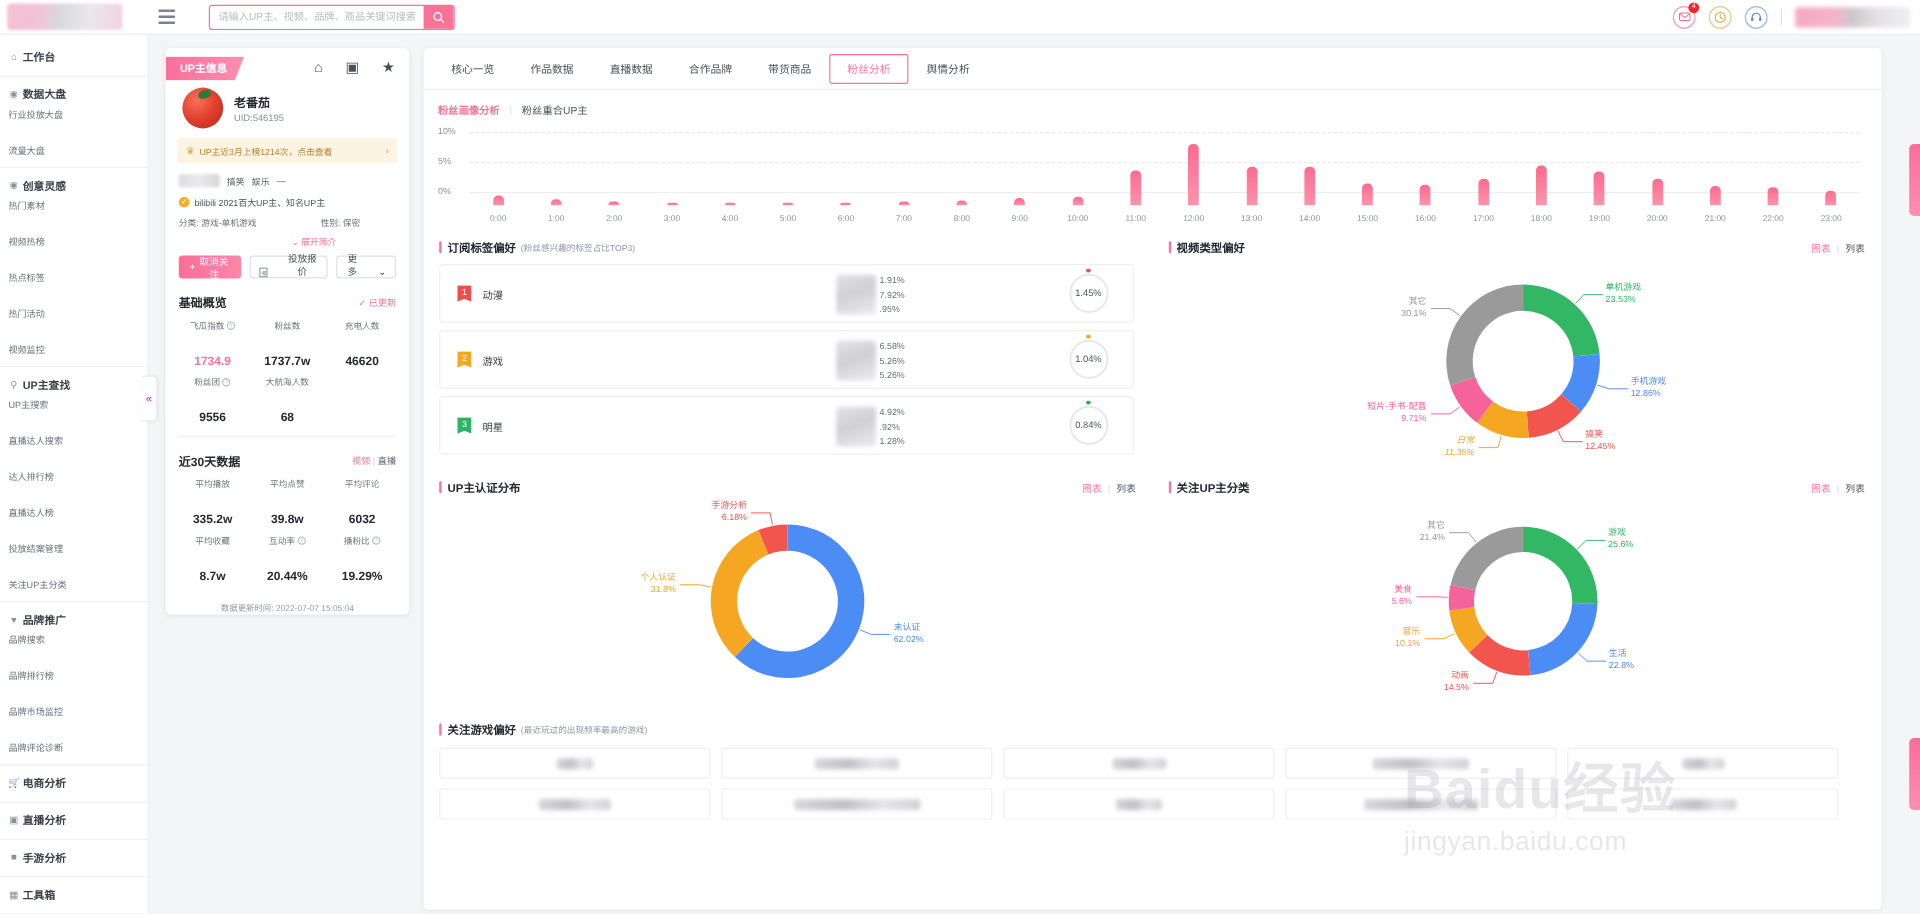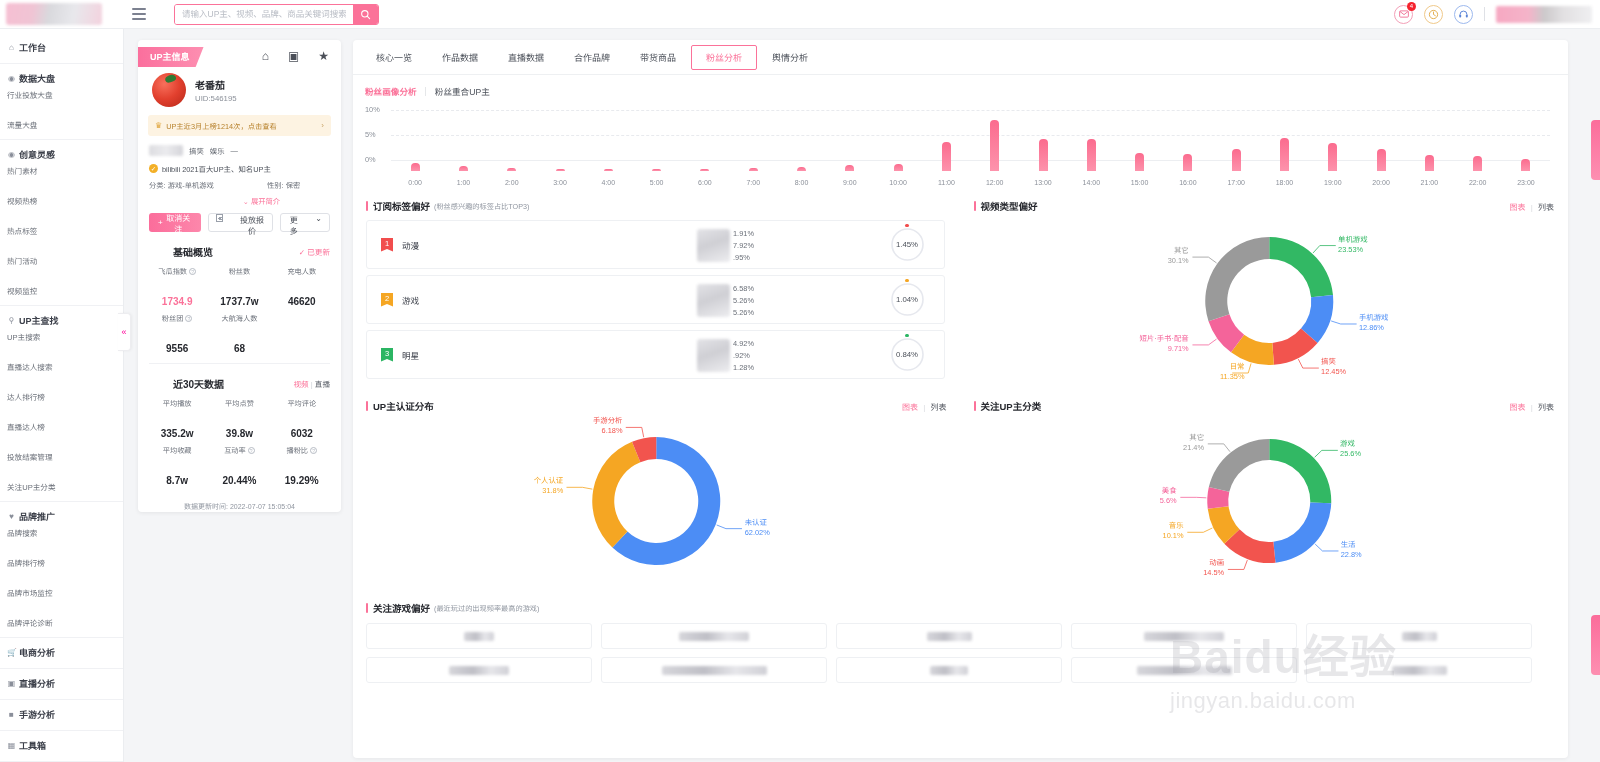--- a/index.html
+++ b/index.html
@@ -133,25 +133,25 @@
   .expand { text-align: center; font-size: 7.3px; color: #fb7299; padding-top: 6px; cursor: pointer; margin-left: 44px; }
   .btnrow { display: flex; gap: 7px; padding: 7px 11px 0 11px; align-items: center; }
   .btn-follow {
     background: linear-gradient(90deg,#fb6d9b,#fd87ab); color: #fff; border: 0;
     border-radius: 3px; height: 19px; padding: 0 9px; font-size: 8px; cursor: pointer;
     display:flex;align-items:center;gap:2px; font-family: inherit;
   }
   .btn-out {
     background: #fff; border: 1px solid #dfe1e6; border-radius: 3px; height: 19px;
     padding: 0 7px; font-size: 8px; color: #4c515a; cursor: pointer;
-    display: flex; align-items: flex-start; gap: 16px; font-family: inherit;
+    display: flex; align-items: flex-end; gap: 16px; font-family: inherit;
   }
   .mini-sq { width: 8px; height: 8px; border: 1px solid #9aa0aa; display:inline-block; position:relative;}
   .mini-sq::after{content:"";position:absolute;left:1.5px;top:3px;width:3px;height:1px;background:#9aa0aa;box-shadow:1px -1px 0 #9aa0aa,1px 1px 0 #9aa0aa;}
-  .sec-title-row { display: flex; align-items: center; padding: 12px 11px 0 11px; margin-left: 24px; }
+  .sec-title-row { display: flex; align-items: center; padding: 12px 11px 0 11px; }
   .sec-title { font-size: 10px; font-weight: bold; color: #26282e; }
   .sec-right { margin-left: auto; font-size: 7.6px; color: #fb7299; cursor: pointer; }
   .sec-right .sp { color: #cfd2d8; }
   .sec-right .gray { color: #5d626b; }
   .stat-grid { display: flex; flex-wrap: wrap; padding: 7px 8px 0 8px; }
   .stat { width: 33.33%; text-align: center; margin-bottom: 6px; }
   .stat .lab { font-size: 7.2px; color: #6f747d; display: flex; align-items: center; justify-content: center; gap: 2px;}
   .stat .val { font-size: 10px; font-weight: bold; color: #26282e; margin-top: 20px; }
   .stat .val.pink { color: #fb7299; }
   .qmark { display:inline-block; width:7px;height:7px;border-radius:50%;border:.7px solid #b6bbc4;
@@ -777,21 +777,21 @@
               <b>23.53%</b>
             </div>
             <div class="donut-label" style="color: rgb(76, 141, 245); top: 99.9969px; left: 398.387px; text-align: left;">
               <b>手机游戏</b>
               <b>12.86%</b>
             </div>
             <div class="donut-label" style="color: rgb(242, 84, 78); top: 144.07px; left: 360.566px; text-align: left;">
               <b>搞笑</b>
               <b>12.45%</b>
             </div>
-            <div class="donut-label" style="color: rgb(245, 166, 35); top: 149.002px; left: 16px; width: 268.008px; text-align: right;">
+            <div class="donut-label" style="color: rgb(245, 166, 35); top: 149.002px; left: 0px; width: 268.008px; text-align: right; font-style: italic;">
               <b>日常</b>
               <b>11.35%</b>
             </div>
             <div class="donut-label" style="color: rgb(244, 100, 154); top: 120.912px; left: 0px; width: 228.199px; text-align: right;">
               <b>短片·手书·配音</b>
               <b>9.71%</b>
             </div>
             <div class="donut-label" style="color: rgb(154, 154, 154); top: 33.1069px; left: 0px; width: 228.186px; text-align: right;">
               <b>其它</b>
               <b>30.1%</b>

